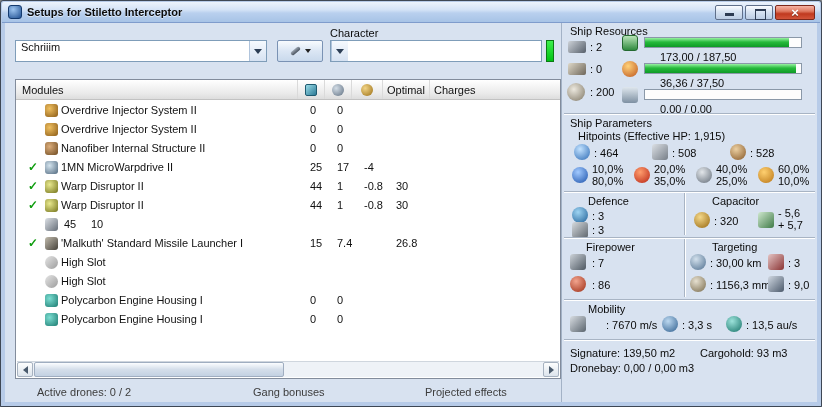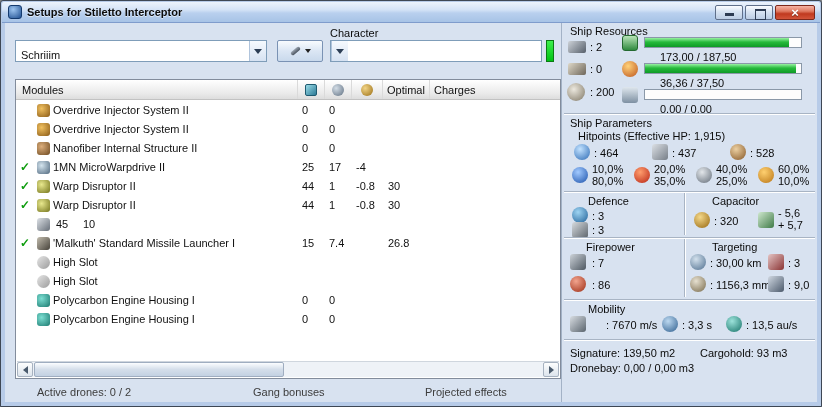--- a/index.html
+++ b/index.html
@@ -30,21 +30,21 @@
   .cap-btn.close::after { content:"×"; position:absolute; left:0; right:0; top:-1px; text-align:center;
              color:#fff; font-weight:bold; font-size:13px; line-height:15px; text-shadow:0 1px 1px rgba(0,0,0,.4); }
 
   
   .content { position:absolute; top:22px; left:4px; right:4px; bottom:4px; background:#d8e2f0; }
   .abs { position:absolute; }
   .lbl { color:#0a0a0a; }
   .val { color:#0a0a0a; white-space:nowrap; }
 
   
-  .combo { display:flex; align-items:flex-end; background:#fff; border:1px solid #7f9db9; height:22px; }
+  .combo { display:flex; align-items:flex-start; background:#fff; border:1px solid #7f9db9; height:22px; }
   .combo-text { flex:1; padding-left:5px; white-space:nowrap; overflow:hidden; }
   .combo-btn { width:17px; height:100%; border-left:1px solid #b0c4dc;
                background:linear-gradient(#f6fafe,#d6e2f2); display:flex; align-items:center; justify-content:center; }
   .tri-down { width:0; height:0; border-left:4px solid transparent; border-right:4px solid transparent; border-top:5px solid #2c3e55; }
 
   .tool-btn { display:flex; align-items:center; justify-content:center; gap:4px;
               border:1px solid #7a92b4; border-radius:2px;
               background:linear-gradient(#f8fbfe,#dbe6f4 50%,#c9d9ec); }
   .hammer { width:11px; height:4px; background:linear-gradient(#9aa4b0,#49525e); border-radius:2px; transform:rotate(-40deg); }
   .tri-sm { width:0; height:0; border-left:3px solid transparent; border-right:3px solid transparent; border-top:4px solid #222; }
@@ -60,21 +60,21 @@
   .th-cpu, .th-pg { width:27px; justify-content:center; padding-left:0; }
   .th-cap { width:31px; justify-content:center; padding-left:0; }
   .th-opt { width:47px; }
   .th-charge { flex:1; border-right:none; }
   .hic { display:inline-block; width:12px; height:12px; border-radius:2px; }
   .hic-cpu { background:linear-gradient(135deg,#9adce8,#2d7a96); border:1px solid #1e5a70; }
   .hic-pg  { background:radial-gradient(circle at 35% 35%, #d3dde6, #5e6e80); border-radius:50%; }
   .hic-cap { background:radial-gradient(circle at 35% 35%, #f2d486, #9a6e14); border-radius:50%; }
 
   .tbody { position:absolute; top:21px; left:1px; right:1px; bottom:17px; background:#fff; overflow:hidden; }
-  .trow { display:flex; height:19px; line-height:19px; align-items:center; }
+  .trow { display:flex; height:19px; line-height:19px; align-items:center;margin-left:8px; }
   .c-check { width:16px; text-align:center; color:#0f9d0f; font-weight:bold; font-size:12px; }
   .c-icon { width:20px; display:flex; justify-content:center; align-items:center; }
   .c-name { width:246px; white-space:nowrap; overflow:hidden; }
   .c-cpu { width:27px; padding-left:3px; }
   .c-pg { width:27px; padding-left:3px; }
   .c-cap { width:31px; padding-left:3px; }
   .c-opt { width:47px; padding-left:4px; }
   .c-charge { flex:1; white-space:nowrap; overflow:hidden; }
   .mico { display:inline-block; width:13px; height:13px; border-radius:3px; }
   .m-overdrive { background:radial-gradient(circle at 35% 35%, #f0c060, #8a5a16); }
@@ -379,21 +379,21 @@
       <span class="val abs" style="left:98px;top:80px">0,00 / 0,00</span>
 
       <div class="hr" style="top:90px"></div>
 
       <span class="rp-title abs" style="left:8px;top:94px">Ship Parameters</span>
       <span class="val abs" style="left:16px;top:107px">Hitpoints (Effective HP: 1,915)</span>
 
       <span class="ic ic-shield abs" style="left:12px;top:121px"></span>
       <span class="val abs" style="left:32px;top:124px">: 464</span>
       <span class="ic ic-armor abs" style="left:90px;top:121px"></span>
-      <span class="val abs" style="left:110px;top:124px">: 437</span>
+      <span class="val abs" style="left:110px;top:124px">: 508</span>
       <span class="ic ic-hull abs" style="left:168px;top:121px"></span>
       <span class="val abs" style="left:188px;top:124px">: 528</span>
 
       <span class="ic ic-em abs" style="left:10px;top:144px"></span>
       <div class="res2 abs" style="left:30px;top:140px">
         <div class="val">10,0%</div>
         <div class="val">80,0%</div>
       </div>
       <span class="ic ic-thermal abs" style="left:72px;top:144px"></span>
       <div class="res2 abs" style="left:92px;top:140px">

